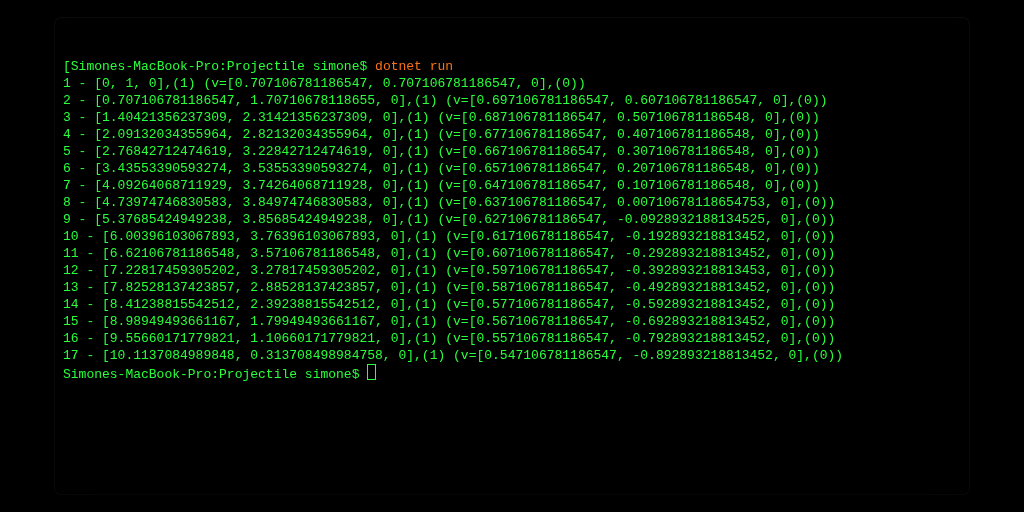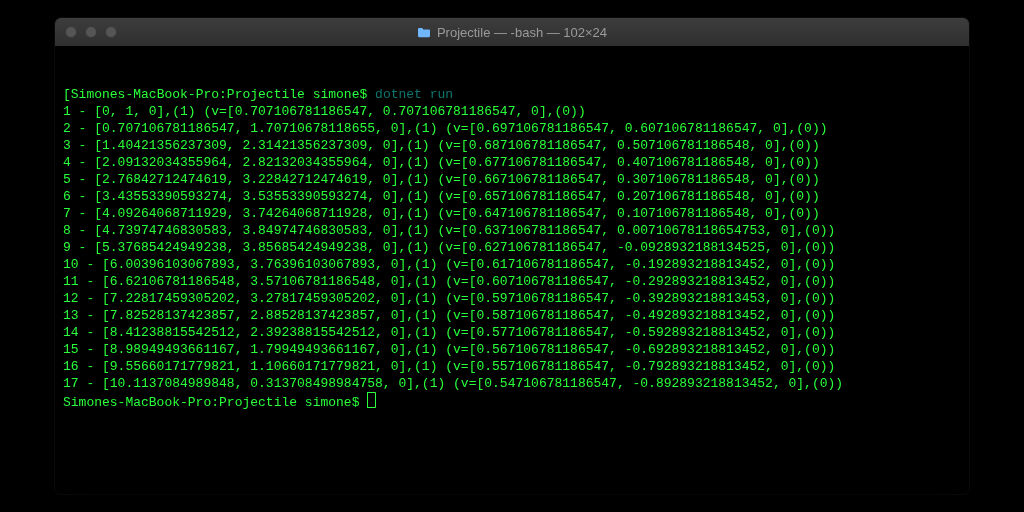--- a/index.html
+++ b/index.html
@@ -4,39 +4,24 @@
 <style>
   html,body{margin:0;padding:0;background:#000;width:1024px;height:512px;overflow:hidden;font-family:-apple-system,BlinkMacSystemFont,"Segoe UI",sans-serif;}
   .window{position:absolute;left:55px;top:18px;width:914px;height:476px;background:#000;border-radius:6px;box-shadow:0 18px 40px rgba(0,0,0,0.6),0 0 0 1px rgba(255,255,255,0.05);overflow:hidden;}
   .titlebar{height:28px;background:linear-gradient(#3d3d3d,#2f2f2f);display:flex;align-items:center;padding:0 10px;position:relative;}
   .traffic{display:flex;gap:8px;align-items:center;}
   .dot{width:12px;height:12px;border-radius:50%;background:#555;border:1px solid rgba(0,0,0,0.3);box-sizing:border-box;}
   .title-center{position:absolute;left:0;right:0;display:flex;justify-content:center;align-items:center;gap:6px;color:#9a9a9a;font-size:13px;pointer-events:none;}
   .folder-icon svg{display:block;}
   .term{padding:6px 8px 8px 8px;font-family:Menlo,Consolas,"Courier New",monospace;font-size:13px;line-height:17px;color:#29ff3a;white-space:pre;letter-spacing:0;}
   .line{display:block;}
-  .yellow{color:#0f766e;}
+  .yellow{color:#f97316;}
   .cursor{display:inline-block;width:7px;height:14px;border:1px solid #29ff3a;vertical-align:-2px;}
 </style>
 </head>
 <body>
 
 <div class="window">
-  <div class="titlebar">
-    <div class="traffic">
-      <div class="dot"></div>
-      <div class="dot"></div>
-      <div class="dot"></div>
-    </div>
-    <div class="title-center">
-      <span class="folder-icon">
-        <svg width="14" height="11" viewBox="0 0 14 11">
-            <path d="M1 2.2C1 1.54 1.54 1 2.2 1h3l1.2 1.4h5.4c.66 0 1.2.54 1.2 1.2V9c0 .66-.54 1.2-1.2 1.2H2.2C1.54 10.2 1 9.66 1 9V2.2z" fill="#6fb7ff"></path>
-          </svg>
-      </span>
-      <span>Projectile — -bash — 102×24</span>
-    </div>
-  </div>
 
   <div class="term">
     <span class="line">[<span>Simones-MacBook-Pro:Projectile simone$</span> <span class="yellow">dotnet run</span></span><span id="outlines"><span class="line">1 - [0, 1, 0],(1) (v=[0.707106781186547, 0.707106781186547, 0],(0))</span><span class="line">2 - [0.707106781186547, 1.70710678118655, 0],(1) (v=[0.697106781186547, 0.607106781186547, 0],(0))</span><span class="line">3 - [1.40421356237309, 2.31421356237309, 0],(1) (v=[0.687106781186547, 0.507106781186548, 0],(0))</span><span class="line">4 - [2.09132034355964, 2.82132034355964, 0],(1) (v=[0.677106781186547, 0.407106781186548, 0],(0))</span><span class="line">5 - [2.76842712474619, 3.22842712474619, 0],(1) (v=[0.667106781186547, 0.307106781186548, 0],(0))</span><span class="line">6 - [3.43553390593274, 3.53553390593274, 0],(1) (v=[0.657106781186547, 0.207106781186548, 0],(0))</span><span class="line">7 - [4.09264068711929, 3.74264068711928, 0],(1) (v=[0.647106781186547, 0.107106781186548, 0],(0))</span><span class="line">8 - [4.73974746830583, 3.84974746830583, 0],(1) (v=[0.637106781186547, 0.00710678118654753, 0],(0))</span><span class="line">9 - [5.37685424949238, 3.85685424949238, 0],(1) (v=[0.627106781186547, -0.0928932188134525, 0],(0))</span><span class="line">10 - [6.00396103067893, 3.76396103067893, 0],(1) (v=[0.617106781186547, -0.192893218813452, 0],(0))</span><span class="line">11 - [6.62106781186548, 3.57106781186548, 0],(1) (v=[0.607106781186547, -0.292893218813452, 0],(0))</span><span class="line">12 - [7.22817459305202, 3.27817459305202, 0],(1) (v=[0.597106781186547, -0.392893218813453, 0],(0))</span><span class="line">13 - [7.82528137423857, 2.88528137423857, 0],(1) (v=[0.587106781186547, -0.492893218813452, 0],(0))</span><span class="line">14 - [8.41238815542512, 2.39238815542512, 0],(1) (v=[0.577106781186547, -0.592893218813452, 0],(0))</span><span class="line">15 - [8.98949493661167, 1.79949493661167, 0],(1) (v=[0.567106781186547, -0.692893218813452, 0],(0))</span><span class="line">16 - [9.55660171779821, 1.10660171779821, 0],(1) (v=[0.557106781186547, -0.792893218813452, 0],(0))</span><span class="line">17 - [10.1137084989848, 0.313708498984758, 0],(1) (v=[0.547106781186547, -0.892893218813452, 0],(0))</span></span><span class="line"><span>Simones-MacBook-Pro:Projectile simone$ </span><span class="cursor"></span></span>
   </div>
 </div>
 
 </body></html>

